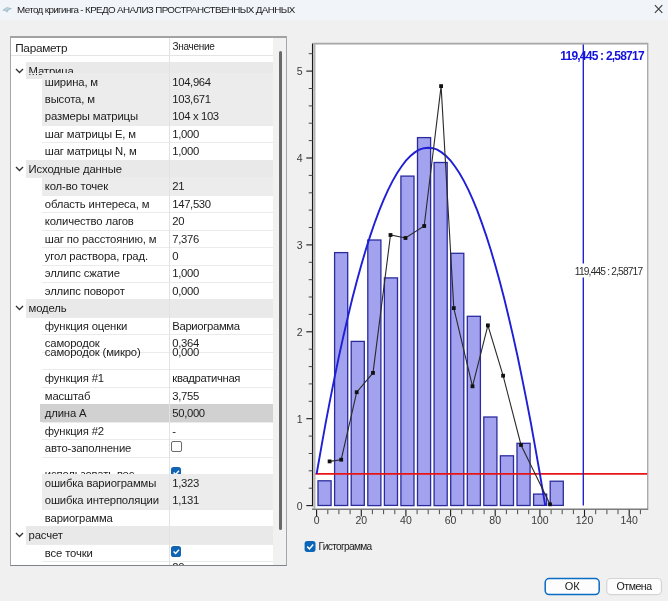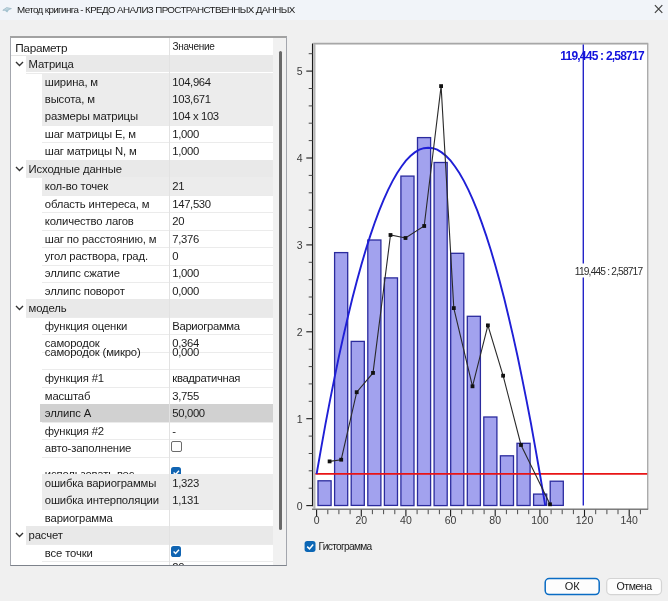--- a/index.html
+++ b/index.html
@@ -25,21 +25,21 @@
     <path d="M4.6 10.6 L7.2 12.4 L8.8 10.1 Z" fill="#9dbfcd"></path>
 <path d="M654.9 5.2 L662.3 12.9 M662.3 5.2 L654.9 12.9" stroke="#404040" stroke-width="1.15" fill="none"></path>
 </svg>
 <div id="tbl">
 <div id="rows">
 <div class="row" style="top:0;height:17.4px;background:#fff;">
         <div class="ptxt" style="left:4.2px;top:3.3px;font-size:11.8px;letter-spacing:-0.3px;">Параметр</div>
         <div class="ptxt" style="left:161.5px;top:3.3px;font-size:10px;letter-spacing:-0.3px;">Значение</div>
       </div>
 <div class="rline" style="top:17.4px;width:274px;background:#e4e4e4;"></div>
-<div class="row" style="top:17px;">
+<div class="row" style="top:24px;">
         <div style="position:absolute;left:15.3px;top:0;bottom:0;width:246.8px;background:#e9e9e9;"></div>
         <svg class="chev" width="9" height="6" style="left:3.5px;top:5.9px">
           <path d="M1 1 L4.5 4.4 L8 1" fill="none" stroke="#333" stroke-width="1.4"></path>
         </svg>
         <div class="ptxt" style="left:17.6px;">Матрица</div>
       </div>
 <div class="rline" style="top:34.85px;left:15.3px;width:246.8px;"></div>
 <div class="row" style="top:34.85px;">
         <div style="position:absolute;left:31.2px;top:0;bottom:0;width:230.9px;background:#ececec;"></div>
         <div class="ptxt" style="left:33.8px;">ширина, м</div>
@@ -140,21 +140,21 @@
         <div class="vtxt">квадратичная</div>
       </div>
 <div class="rline" style="top:348.95px;left:31.2px;width:230.9px;"></div>
 <div class="row" style="top:348.95px;">
         <div class="ptxt" style="left:33.8px;">масштаб</div>
         <div class="vtxt">3,755</div>
       </div>
 <div class="rline" style="top:366.40px;left:31.2px;width:230.9px;"></div>
 <div class="row" style="top:366.40px;">
         <div style="position:absolute;left:29px;top:0;bottom:0;width:233.1px;background:#d1d1d1;"></div>
-        <div class="ptxt" style="left:33.8px;">эллипс А</div>
+        <div class="ptxt" style="left:33.8px;">длина А</div>
         <div class="vtxt">50,000</div>
       </div>
 <div class="rline" style="top:383.85px;left:31.2px;width:230.9px;"></div>
 <div class="row" style="top:383.85px;">
         <div class="ptxt" style="left:33.8px;">функция #2</div>
         <div class="vtxt">-</div>
       </div>
 <div class="rline" style="top:401.30px;left:31.2px;width:230.9px;"></div>
 <div class="row" style="top:401.30px;">
         <div class="ptxt" style="left:33.8px;">авто-заполнение</div>

